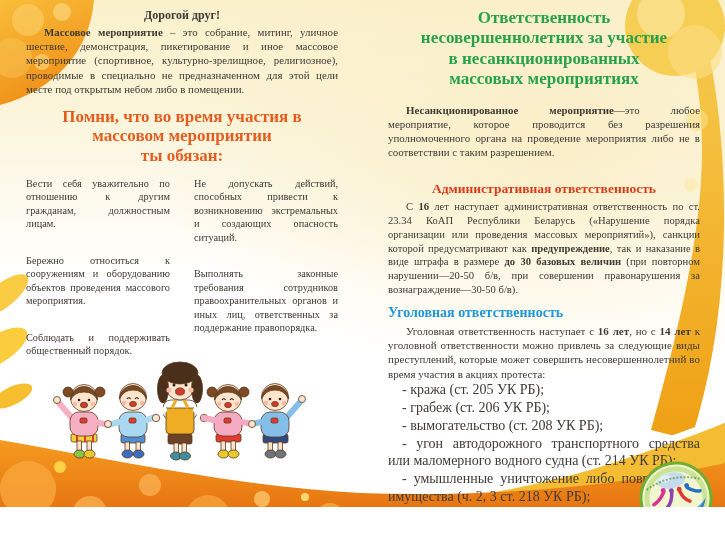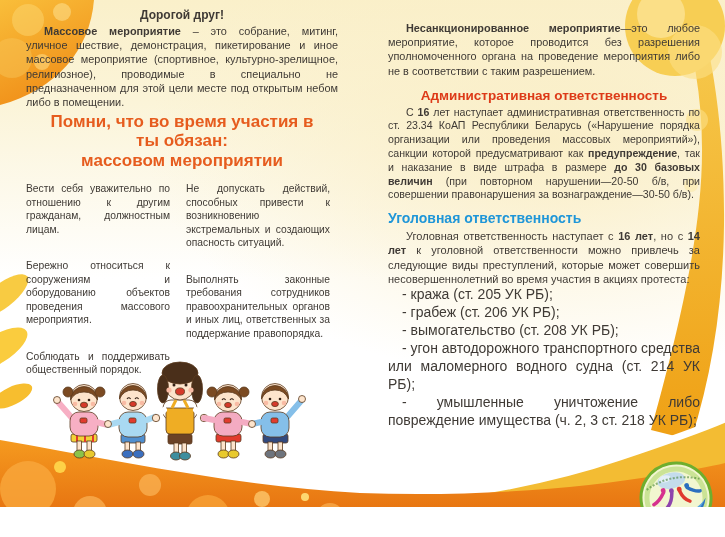--- a/index.html
+++ b/index.html
@@ -1,38 +1,38 @@
 <!DOCTYPE html>
 <html lang="ru"><head>
 <meta charset="utf-8">
 <style>
   html,body{margin:0;padding:0;}
   .sheet{
     position:relative;
     width:725px;height:507px;
     overflow:hidden;
-    font-family:Liberation Sans, sans-serif;
+    font-family:Liberation Serif, serif;
     background:
       radial-gradient(90% 75% at 76% 28%, rgba(250,238,198,.95) 0%, rgba(250,238,198,0) 62%),
       linear-gradient(180deg,#FAF0CA 0%,#FBF4D8 20%,#FFFFFF 55%,#FFFFFF 100%);
     color:#3F3A35;
   }
   .decor{position:absolute;z-index:1;pointer-events:none;}
   .panel{position:absolute;z-index:2;width:312px;}
   .panel-left{left:26px;top:8px;}
   .panel-right{left:388px;top:8px;}
   .greeting{font-size:12px;font-weight:bold;text-align:center;margin:0 0 2px 0;}
   p.body{font-size:10.9px;line-height:1.3;text-align:justify;text-indent:18px;margin:0;}
   .b{font-weight:bold;}
   .h-lines{font-weight:bold;text-align:center;line-height:1.14;}
-  .h-orange{color:#E65C1E;font-size:17px;margin-top:3px;}
+  .h-orange{color:#E65C1E;font-size:17px;margin-top:11px;}
   .title-green{color:#27A24B;font-size:17px;line-height:1.2;}
-  .h-red{color:#DD3A18;font-size:13.5px;font-weight:bold;text-align:center;margin:10px 0 3px 0;}
+  .h-red{color:#DD3A18;font-size:13.5px;font-weight:bold;text-align:center;margin:22px 0 3px 0;}
   .h-blue{color:#1F96D8;font-size:14px;font-weight:bold;text-align:left;margin:8px 0 3px 0;}
-  .duties{display:flex;gap:16px;margin-top:12px;}
+  .duties{display:flex;gap:24px;margin-top:12px;}
   .duty-col{width:144px;}
   .duty-item{font-size:10.3px;line-height:1.31;text-align:justify;margin:0 0 23px 0;}
   .crimes .crime-item{font-size:14px;line-height:1.28;text-align:justify;text-indent:14px;}
   .t-line{display:block;}
   .children{left:44px;top:356px;width:272px;height:106px;z-index:2;}
   .logo{left:635px;top:460px;width:82px;height:77px;z-index:4;}
 </style>
 </head>
 <body>
 
@@ -101,22 +101,22 @@
     <circle cx="240" cy="132" r="6" fill="#FFD84D" opacity="0.8"></circle>
     <circle cx="305" cy="100" r="4" fill="#FFE27A" opacity="0.9"></circle>
     <circle cx="520" cy="133" r="5" fill="#FFD84D" opacity="0.7"></circle>
   </svg>
 
   <div class="panel panel-left">
     <h1 class="greeting">Дорогой друг!</h1>
     <p class="body"><span class="b">Массовое мероприятие</span><span> – это собрание, митинг, уличное шествие, демонстрация, пикетирование и иное массовое мероприятие (спортивное, культурно-зрелищное, религиозное), проводимые в специально не предназначенном для этой цели месте под открытым небом либо в помещении.</span></p>
     <div class="h-lines h-orange">
         <div class="t-line">Помни, что во время участия в</div>
+        <div class="t-line">массовом мероприятии</div>
         <div class="t-line">ты обязан:</div>
-        <div class="t-line">массовом мероприятии</div>
       </div>
     <div class="duties">
       <div class="duty-col">
           <div class="duty-item">Вести себя уважительно по отношению к другим гражданам, должностным лицам.</div>
           <div class="duty-item">Бережно относиться к сооружениям и оборудованию объектов проведения массового мероприятия.</div>
           <div class="duty-item">Соблюдать и поддерживать общественный порядок.</div>
         </div>
       <div class="duty-col">
           <div class="duty-item">Не допускать действий, способных привести к возникновению экстремальных и создающих опасность ситуаций.</div>
           <div class="duty-item">Выполнять законные требования сотрудников правоохранительных органов и иных лиц, ответственных за поддержание правопорядка.</div>
@@ -235,20 +235,26 @@
         <ellipse cx="231" cy="48" rx="3.4" ry="2.6" fill="#D63A2B"></ellipse>
         <circle cx="222" cy="47" r="2.3" fill="#F9BBA4" stroke="none"></circle>
         <circle cx="240" cy="47" r="2.3" fill="#F9BBA4" stroke="none"></circle>
         <line x1="217" y1="66" x2="208" y2="68" stroke="#85BFE9" stroke-width="6" stroke-linecap="round"></line>
         <circle cx="208" cy="68" r="3.5" fill="#FDE4CC"></circle>
       </g>
     </g>
   </svg>
 
   <div class="panel panel-right">
+    <div class="h-lines title-green">
+        <div class="t-line">Ответственность</div>
+        <div class="t-line">несовершеннолетних за участие</div>
+        <div class="t-line">в несанкционированных</div>
+        <div class="t-line">массовых мероприятиях</div>
+      </div>
     <p class="body" style="margin-top:13px;"><span class="b">Несанкционированное мероприятие</span><span>—это любое мероприятие, которое проводится без разрешения уполномоченного органа на проведение мероприятия либо не в соответствии с таким разрешением.</span></p>
     <h2 class="h-red">Административная ответственность</h2>
     <p class="body" style="font-size:10.6px;"><span>С </span><span class="b">16</span><span> лет наступает административная ответственность по ст. 23.34 КоАП Республики Беларусь («Нарушение порядка организации или проведения массовых мероприятий»), санкции которой предусматривают как </span><span class="b">предупреждение</span><span>, так и наказание в виде штрафа в размере </span><span class="b">до 30 базовых величин</span><span> (при повторном нарушении—20-50 б/в, при совершении правонарушения за вознаграждение—30-50 б/в).</span></p>
     <h2 class="h-blue">Уголовная ответственность</h2>
     <p class="body" style="font-size:11px;"><span>Уголовная ответственность наступает с </span><span class="b">16 лет</span><span>, но с </span><span class="b">14 лет</span><span> к уголовной ответственности можно привлечь за следующие виды преступлений, которые может совершить несовершеннолетний во время участия в акциях протеста:</span></p>
     <div class="crimes">
         <div class="crime-item">- кража (ст. 205 УК РБ);</div>
         <div class="crime-item">- грабеж (ст. 206 УК РБ);</div>
         <div class="crime-item">- вымогательство (ст. 208 УК РБ);</div>
         <div class="crime-item">- угон автодорожного транспортного средства или маломерного водного судна (ст. 214 УК РБ);</div>

